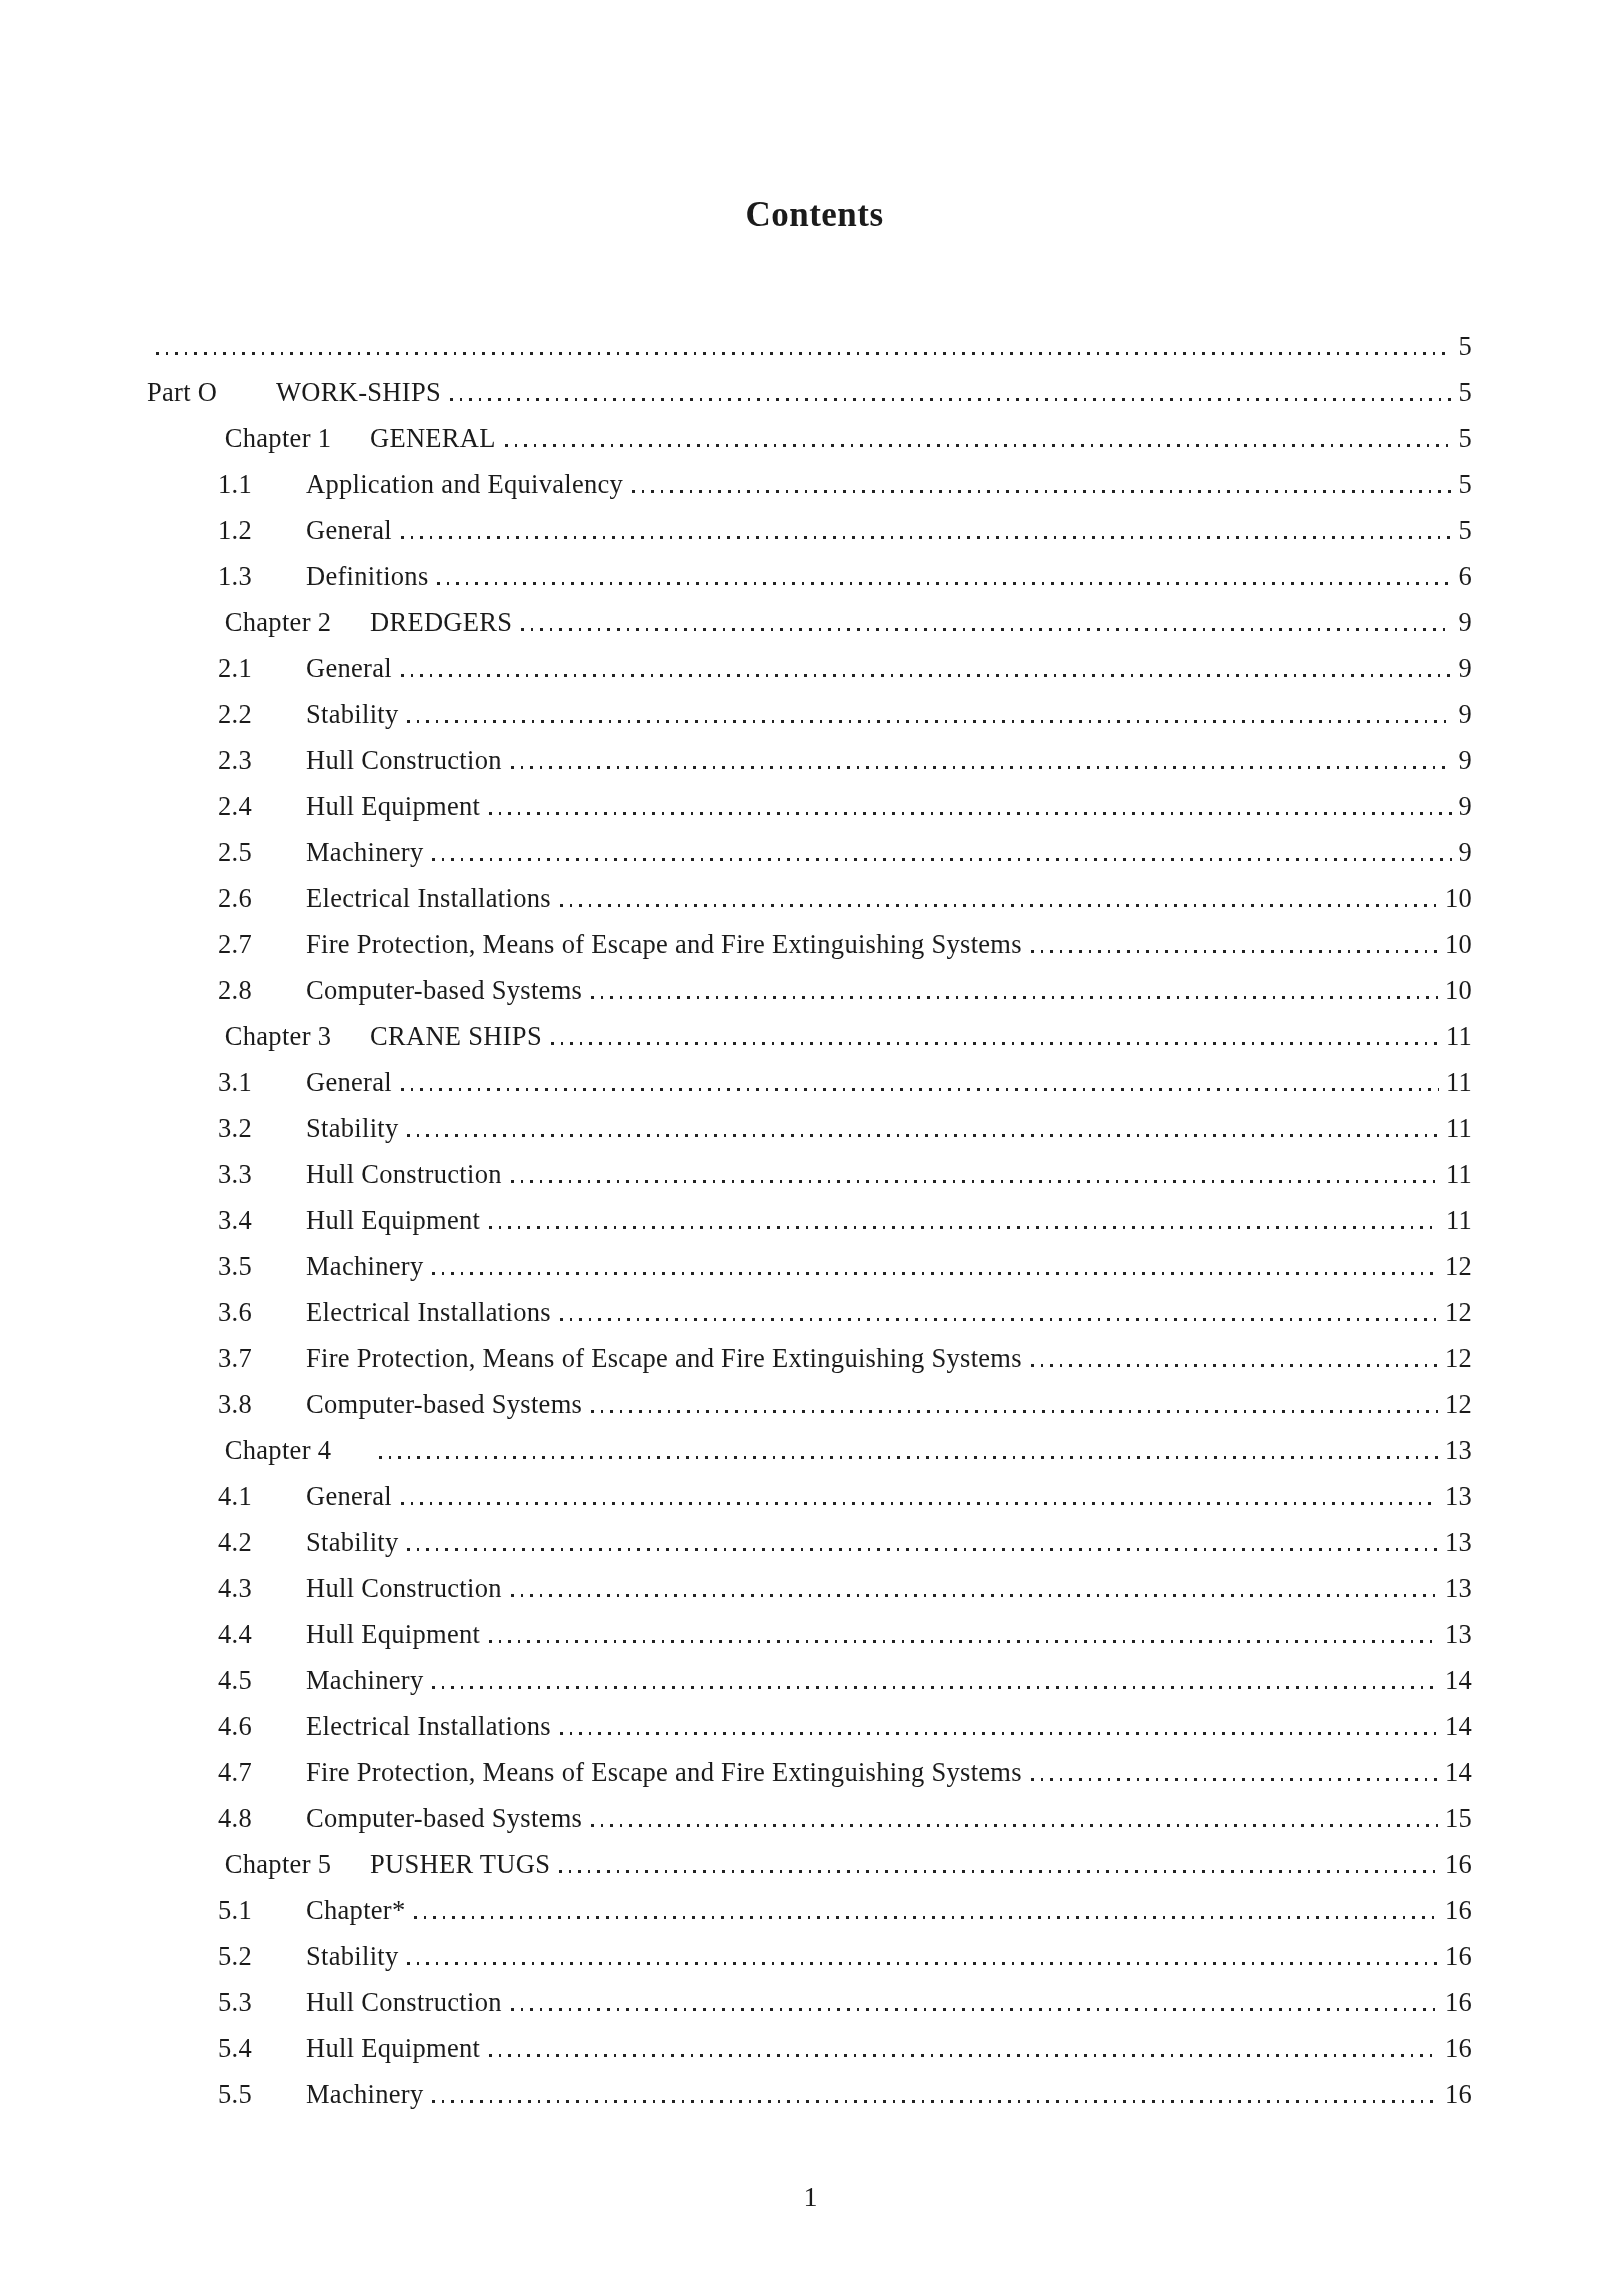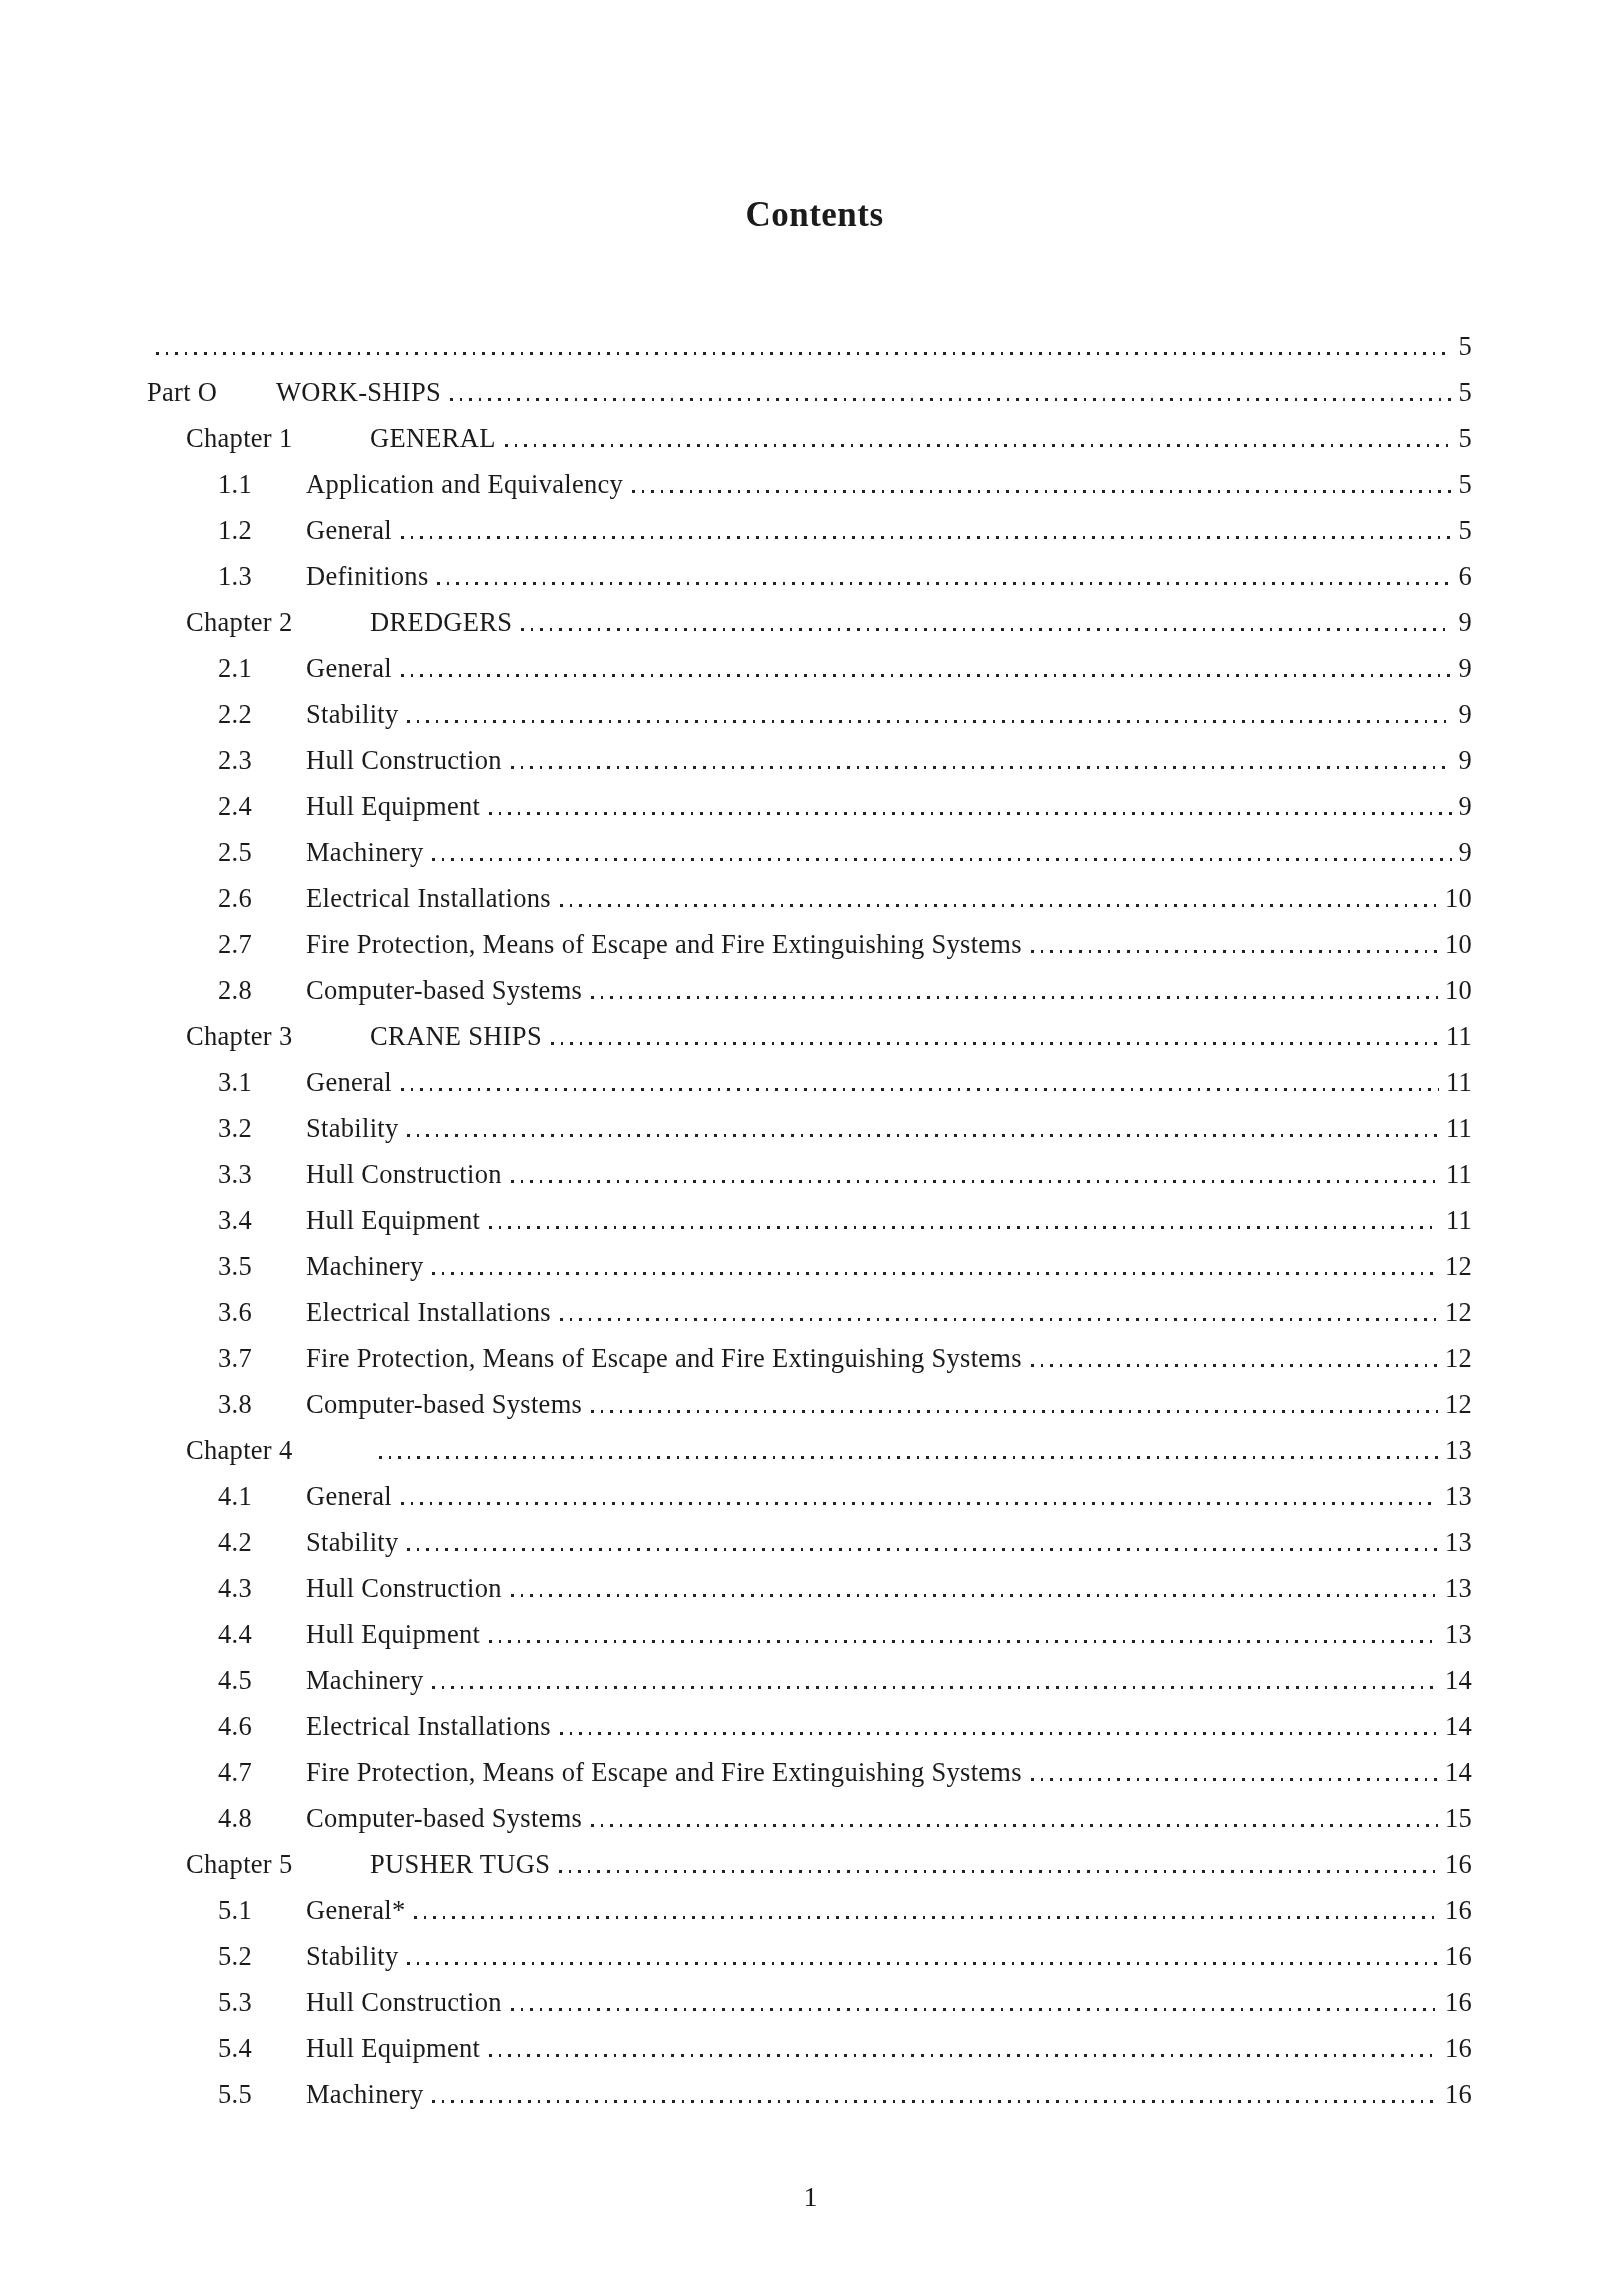--- a/index.html
+++ b/index.html
@@ -54,21 +54,21 @@
     right: 6.9px;
     top: 29px;
     height: 2.6px;
     background: repeating-linear-gradient(to right,
       #222222 0 2.6px, transparent 2.6px 9.6px);
   }
 
   .toc-row .pagenum { flex: 0 0 auto; text-align: right; }
   .row-part    .num { width: 129px; }
   .row-chapter      { padding-left: 39px; }
-  .row-chapter .num { width: 184px; }
+  .row-chapter .num { width: 184px; text-align: center; }
   .row-section      { padding-left: 71px; }
   .row-section .num { width: 88px; }
 
   .footer-num {
     position: absolute;
     top: 2182px;
     left: 0;
     width: 100%;
     text-align: center;
     font-size: 28px;
@@ -315,21 +315,21 @@
 
       <div class="toc-row row-chapter">
         <span class="num">Chapter 5</span>
         <span class="title">PUSHER TUGS</span>
         <span class="leader"></span>
         <span class="pagenum">16</span>
       </div>
 
       <div class="toc-row row-section">
         <span class="num">5.1</span>
-        <span class="title">General*</span>
+        <span class="title">Chapter*</span>
         <span class="leader"></span>
         <span class="pagenum">16</span>
       </div>
 
       <div class="toc-row row-section">
         <span class="num">5.2</span>
         <span class="title">Stability</span>
         <span class="leader"></span>
         <span class="pagenum">16</span>
       </div>

